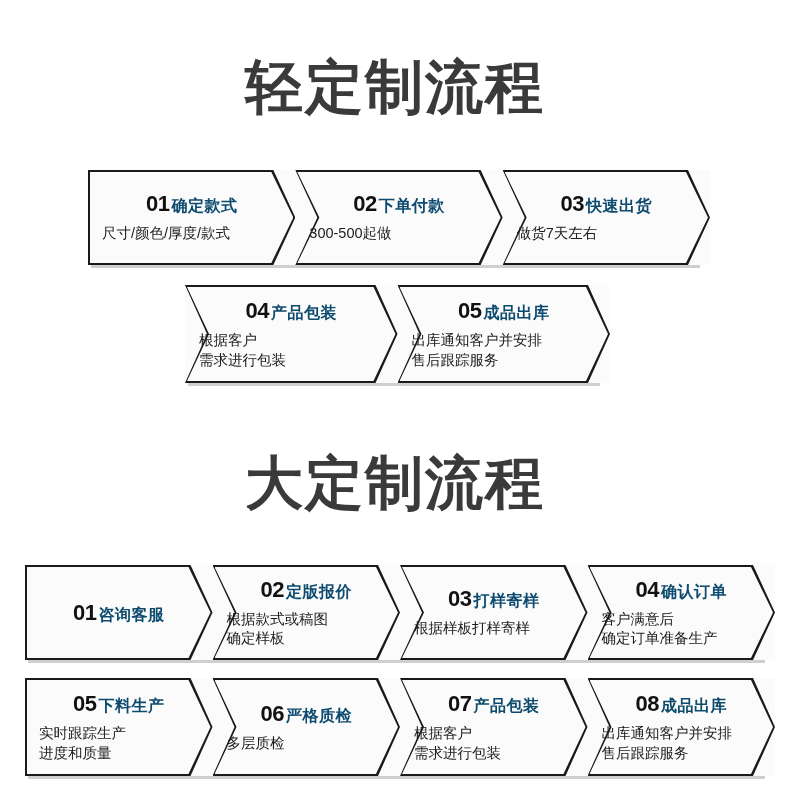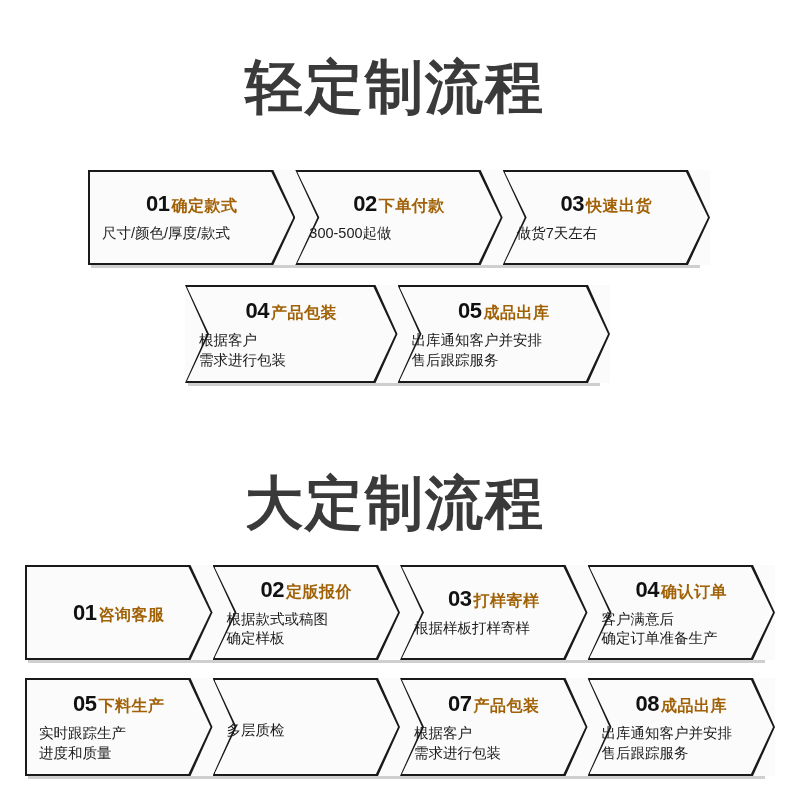--- a/index.html
+++ b/index.html
@@ -103,21 +103,21 @@
   .step-num {
     font-size: 22px;
     font-weight: bold;
     color: #111111;
     letter-spacing: -0.5px;
     font-family: "Liberation Sans", "DejaVu Sans", sans-serif;
   }
   .step-title {
     font-size: 16px;
     font-weight: bold;
-    color: #a16207;
+    color: #0c4a6e;
     margin-left: 2px;
     letter-spacing: 0.5px;
   }
   .step-desc {
     font-size: 14.5px;
     color: #1b1b1b;
     line-height: 1.34;
     margin-top: 7px;
     font-weight: normal;
   }
@@ -154,21 +154,21 @@
     position: absolute;
     left: 3px;
     right: 10px;
     bottom: -3px;
     height: 3px;
     background: #cfcfcf;
     z-index: 0;
   }
 
   #light-title { position: absolute; left: 0; top: 0; width: 790px; }
-  #big-title   { position: absolute; left: 0; top: 420px; width: 790px; }
+  #big-title   { position: absolute; left: 0; top: 400px; width: 790px; }
 </style>
 </head>
 <body>
 
 <div class="page">
 
   <div id="light-title">
     <div class="section-title title-light">轻定制流程</div>
   </div>
 
@@ -319,20 +319,24 @@
         <div class="step-desc">
           <span>实时跟踪生产</span>
           <span class="l2">进度和质量</span>
         </div>
       </div>
     </div>
 
     <div class="panel">
       <div class="shape"></div>
       <div class="content">
+        <div class="head-line">
+          <span class="step-num">06</span>
+          <span class="step-title">严格质检</span>
+        </div>
         <div class="step-desc">
           <span>多层质检</span>
         </div>
       </div>
     </div>
 
     <div class="panel">
       <div class="shape"></div>
       <div class="content">
         <div class="head-line">

